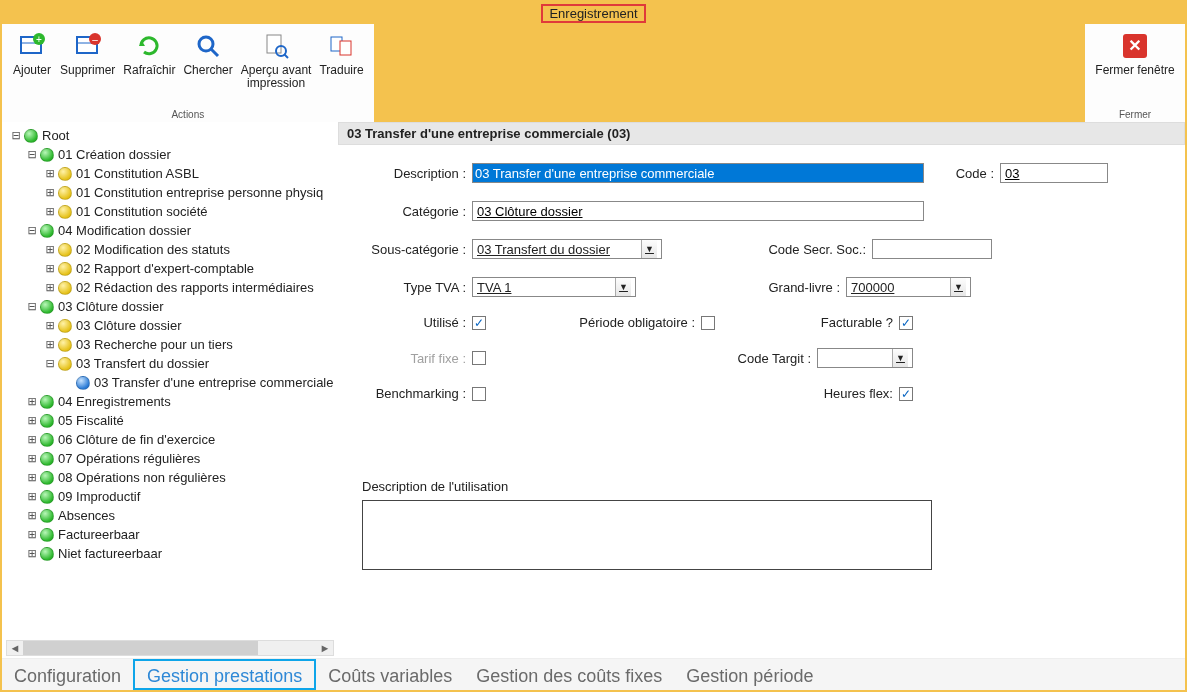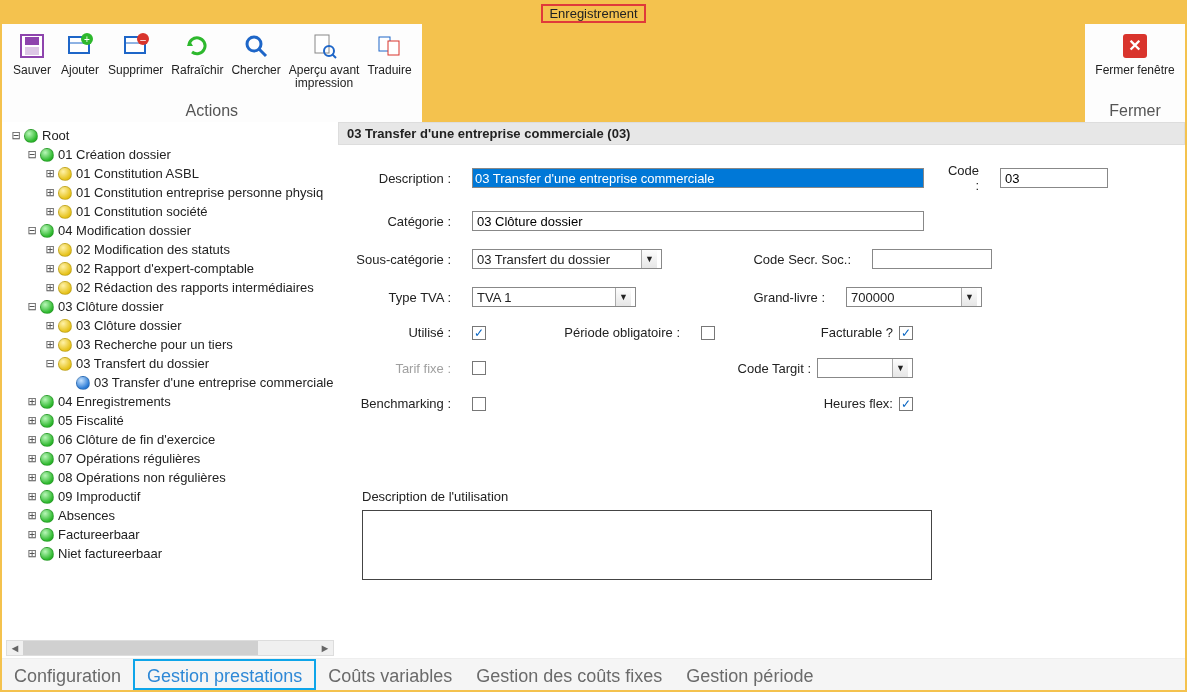--- a/index.html
+++ b/index.html
@@ -5,21 +5,21 @@
   * { box-sizing: border-box; font-family: "Segoe UI", Tahoma, sans-serif; }
   body { margin:0; padding:0; background:#fff; font-size:13px; color:#222; }
   .window { width:1187px; height:692px; border:2px solid #f4c24e; background:#f4c24e; display:flex; flex-direction:column; box-sizing:border-box;}
   .titlebar { height:22px; display:flex; align-items:center; justify-content:center; background:#f4c24e; position:relative;}
   .title-text { font-size:13px; color:#222; border:2px solid #e03a3a; padding:0 6px; background:#f4c24e;}
   .ribbon { height:98px; background:#fdfdfd; display:flex; }
   .ribbon-group { display:flex; flex-direction:column; padding:4px 6px 2px 6px;}
   .ribbon-items { display:flex; flex:1;}
   .ribbon-item { display:flex; flex-direction:column; align-items:center; justify-content:flex-start; min-width:48px; padding:4px 4px 0 4px; text-align:center; font-size:12px; line-height:1.1;}
   .ribbon-item .icon { width:28px; height:28px; margin-bottom:4px; display:flex; align-items:center; justify-content:center;}
-  .ribbon-group-label { text-align:center; font-size:16px; color:#555; padding-top:2px;}
+  .ribbon-group-label { text-align:center; font-size:10px; color:#555; padding-top:2px;}
   .ribbon-spacer { flex:1; }
   .ribbon-sep { width:1px; background:#f4c24e; margin:0;}
   .content { flex:1; background:#fff; display:flex; min-height:0;}
   .tree-panel { width:336px; border-right:0; padding:4px 0 0 6px; overflow:auto; font-size:13px; position:relative;}
   .tree-node { display:flex; align-items:center; height:19px; white-space:nowrap; overflow:hidden;}
   .exp { width:12px; text-align:center; color:#555; font-size:11px; flex-shrink:0; user-select:none;}
   .exp.empty { visibility:hidden; }
   .orb { width:14px; height:14px; border-radius:50%; margin:0 4px 0 2px; flex-shrink:0; display:inline-block; border:1px solid rgba(0,0,0,0.15);}
   .orb.green { background:radial-gradient(circle at 35% 30%, #b8f7b8 0%, #2db82d 70%);}
   .orb.yellow { background:radial-gradient(circle at 35% 30%, #fff2a8 0%, #e6c21a 70%);}
@@ -29,29 +29,29 @@
   .lvl2 { padding-left:36px;}
   .lvl3 { padding-left:54px;}
   .tree-scroll { position:absolute; left:4px; right:4px; bottom:2px; height:16px; background:#f0f0f0; border:1px solid #ddd; display:flex; align-items:center;}
   .tree-scroll .arrow { width:16px; text-align:center; color:#666; font-size:11px;}
   .tree-scroll .track { flex:1; height:100%; position:relative;}
   .tree-scroll .thumb { position:absolute; left:0; width:80%; height:100%; background:#d0d0d0;}
   .form-panel { flex:1; display:flex; flex-direction:column; padding:0; overflow:auto;}
   .form-header { background:#e7e7e7; font-weight:600; padding:3px 8px; font-size:13px; border:1px solid #ddd;}
   .form-body { padding:18px 22px 8px 10px;}
   .form-row { display:flex; align-items:center; margin-bottom:18px; }
-  .lbl { display:inline-block; text-align:right; padding-right:21px; font-size:13px; color:#222;}
+  .lbl { display:inline-block; text-align:right; padding-right:6px; font-size:13px; color:#222;}
   .lbl.disabled { color:#a0a0a0; }
   .w-desc { width:124px;}
   .w-cat { width:124px;}
   .w-sub { width:124px;}
   .w-tva { width:124px;}
   .w-util { width:124px;}
   .w-bench { width:124px;}
-  input[type=text].inp, .combo { height:20px; border:1px solid #888; background:#fff; font-size:13px; padding:0 4px;}
+  input[type=text].inp, .combo { height:20px; border:1px solid #888; background:#fff; font-size:13px; padding:0 4px;text-decoration:underline;}
   .highlight { background:#0078d7; color:#fff;}
   .combo { display:inline-flex; align-items:center; position:relative;}
   .combo .combo-text { flex:1; }
   .combo .combo-arrow { width:16px; height:100%; border-left:1px solid #aaa; background:linear-gradient(#fdfdfd,#e6e6e6); display:flex; align-items:center; justify-content:center; font-size:9px;}
   .cb { width:14px; height:14px; border:1px solid #777; display:inline-flex; align-items:center; justify-content:center; font-size:12px; color:#0a66c2; vertical-align:middle;}
   .section-label { font-size:13px; margin:10px 0 6px 14px;}
   .bigbox { width:570px; height:70px; border:1px solid #444; margin-left:14px;}
   .bottom-tabs { height:32px; background:#f5f5f5; display:flex; align-items:stretch; border-top:1px solid #eee;}
   .tab { padding:3px 12px 0 12px; font-size:18px; color:#6a6a6a; display:flex; align-items:center;}
   .tab.active { color:#2e88d6; border:2px solid #0ea5e9; }
@@ -66,30 +66,20 @@
   <div class="titlebar">
     <span class="title-text">Enregistrement</span>
   </div>
 
   <div class="ribbon">
     <div class="ribbon-group" style="flex:0 0 auto;">
       <div class="ribbon-items">
         <div class="ribbon-item">
           <span class="icon">
               <svg width="26" height="26">
-                <rect x="2" y="2" width="22" height="22" fill="#fff" stroke="#8e44ad" stroke-width="2"></rect>
-                <rect x="6" y="4" width="14" height="8" fill="#8e44ad"></rect>
-                <rect x="6" y="14" width="14" height="8" fill="#8e44ad" opacity="0.3"></rect>
-              </svg>
-            </span>
-          <span>Sauver</span>
-        </div>
-        <div class="ribbon-item">
-          <span class="icon">
-              <svg width="26" height="26">
                 <rect x="2" y="4" width="20" height="16" fill="#fff" stroke="#1e66c8" stroke-width="2"></rect>
                 <line x1="2" y1="10" x2="22" y2="10" stroke="#1e66c8"></line>
                 <circle cx="20" cy="6" r="6" fill="#2db82d"></circle>
                 <text x="20" y="10" font-size="10" fill="#fff" text-anchor="middle">+</text>
               </svg>
             </span>
           <span>Ajouter</span>
         </div>
         <div class="ribbon-item">
           <span class="icon">
@@ -314,21 +304,21 @@
           <input type="text" class="inp" style="width: 120px;" value="">
         </div>
 
         <div class="form-row">
           <span class="lbl w-tva">Type TVA :</span>
           <div class="combo" style="width:164px;">
               <span class="combo-text">TVA 1</span>
               <span class="combo-arrow">▼</span>
             </div>
           <span class="lbl" style="width:150px;margin-left:60px;">Grand-livre :</span>
-          <div class="combo" style="width:136px;">
+          <div class="combo" style="width:125px;">
               <span class="combo-text">700000</span>
               <span class="combo-arrow">▼</span>
             </div>
         </div>
 
         <div class="form-row">
           <span class="lbl w-util">Utilisé :</span>
           <span class="cb">✓</span>
           <span class="lbl" style="width:195px;margin-left:20px;">Période obligatoire :</span>
           <span class="cb"></span>

